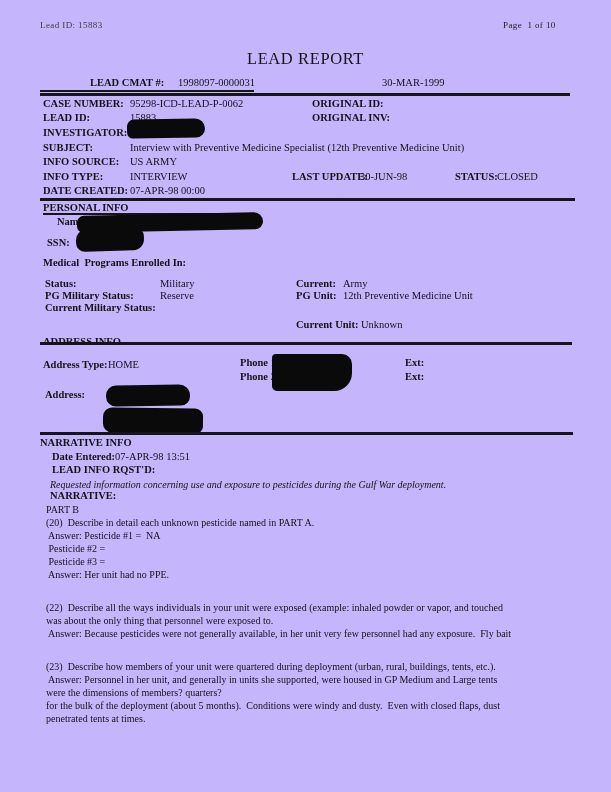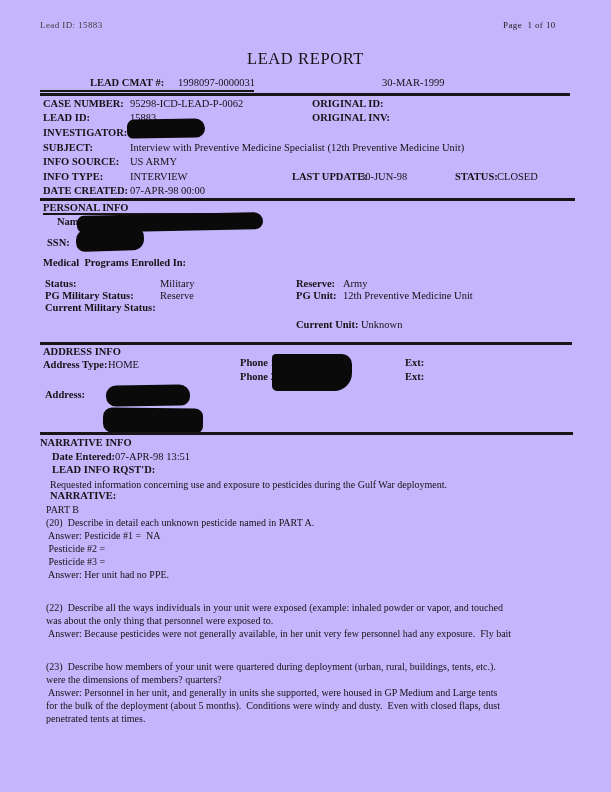--- a/index.html
+++ b/index.html
@@ -10,21 +10,21 @@
     background:#c4b5fd;
     font-family:"Liberation Serif","DejaVu Serif",serif;
     color:#141414;
     overflow:hidden;
   }
   .abs{position:absolute;white-space:pre;}
   .b{font-weight:bold;}
   .sm{font-size:9px;color:#3d3d3d;letter-spacing:.4px;}
   .title{font-size:16.5px;font-weight:normal;letter-spacing:.6px;}
   .t10{font-size:10.5px;}
-  .t9{font-size:10px;}
+  .t9{font-size:10px;font-style:italic;}
   .hline{position:absolute;background:#161616;}
   .redact{position:absolute;background:#0a0a0a;}
   .nline{white-space:pre;font-size:10px;line-height:13px;height:13px;}
   .nblank{height:10px;}
   #narrative-lines{position:absolute;left:46px;top:503px;}
 </style>
 </head>
 <body>
 
 <div class="page">
@@ -75,36 +75,36 @@
   <span class="abs t10 b" style="left:57px;top:216px">Name:</span>
   <div class="redact" style="left:77px;top:214px;width:186px;height:17px;border-radius:9px 12px 10px 8px;transform:rotate(-1.2deg)"></div>
 
   <span class="abs t10 b" style="left:47px;top:237px">SSN:</span>
   <div class="redact" style="left:76px;top:229px;width:68px;height:22px;border-radius:10px 8px 11px 9px;transform:rotate(-2deg)"></div>
 
   <span class="abs t10 b" style="left:43px;top:257px">Medical  Programs Enrolled In:</span>
 
   <span class="abs t10 b" style="left:45px;top:278px">Status:</span>
   <span class="abs t10" style="left:160px;top:278px">Military</span>
-  <span class="abs t10 b" style="left:296px;top:278px">Reserve:</span>
+  <span class="abs t10 b" style="left:296px;top:278px">Current:</span>
   <span class="abs t10" style="left:343px;top:278px">Army</span>
 
   <span class="abs t10 b" style="left:45px;top:290px">PG Military Status:</span>
   <span class="abs t10" style="left:160px;top:290px">Reserve</span>
   <span class="abs t10 b" style="left:296px;top:290px">PG Unit:</span>
   <span class="abs t10" style="left:343px;top:290px">12th Preventive Medicine Unit</span>
 
   <span class="abs t10 b" style="left:45px;top:302px">Current Military Status:</span>
 
   <span class="abs t10 b" style="left:296px;top:319px">Current Unit:</span>
   <span class="abs t10" style="left:361px;top:319px">Unknown</span>
 
   <div class="hline" style="left:40px;top:342px;width:532px;height:3px"></div>
 
-  <span class="abs t10 b" style="left:43px;top:346px">ADDRESS INFO</span>
+  <span class="abs t10 b" style="left:43px;top:336px">ADDRESS INFO</span>
 
   <span class="abs t10 b" style="left:43px;top:359px">Address Type:</span>
   <span class="abs t10" style="left:108px;top:359px">HOME</span>
 
   <span class="abs t10 b" style="left:240px;top:357px">Phone 1:</span>
   <span class="abs t10 b" style="left:405px;top:357px">Ext:</span>
   <span class="abs t10 b" style="left:240px;top:371px">Phone 2:</span>
   <span class="abs t10 b" style="left:405px;top:371px">Ext:</span>
   <div class="redact" style="left:272px;top:354px;width:80px;height:37px;border-radius:4px 10px 18px 5px"></div>
 
@@ -130,19 +130,19 @@
       <div class="nline"> Pesticide #3 =</div>
       <div class="nline"> Answer: Her unit had no PPE.</div>
       <div class="nline nblank"></div>
       <div class="nline nblank"></div>
       <div class="nline">(22)  Describe all the ways individuals in your unit were exposed (example: inhaled powder or vapor, and touched</div>
       <div class="nline">was about the only thing that personnel were exposed to.</div>
       <div class="nline"> Answer: Because pesticides were not generally available, in her unit very few personnel had any exposure.  Fly bait</div>
       <div class="nline nblank"></div>
       <div class="nline nblank"></div>
       <div class="nline">(23)  Describe how members of your unit were quartered during deployment (urban, rural, buildings, tents, etc.).</div>
+      <div class="nline"> Answer: Personnel in her unit, and generally in units she supported, were housed in GP Medium and Large tents</div>
       <div class="nline">were the dimensions of members? quarters?</div>
-      <div class="nline"> Answer: Personnel in her unit, and generally in units she supported, were housed in GP Medium and Large tents</div>
       <div class="nline">for the bulk of the deployment (about 5 months).  Conditions were windy and dusty.  Even with closed flaps, dust</div>
       <div class="nline">penetrated tents at times.</div>
     </div>
 
 </div>
 
 </body></html>

